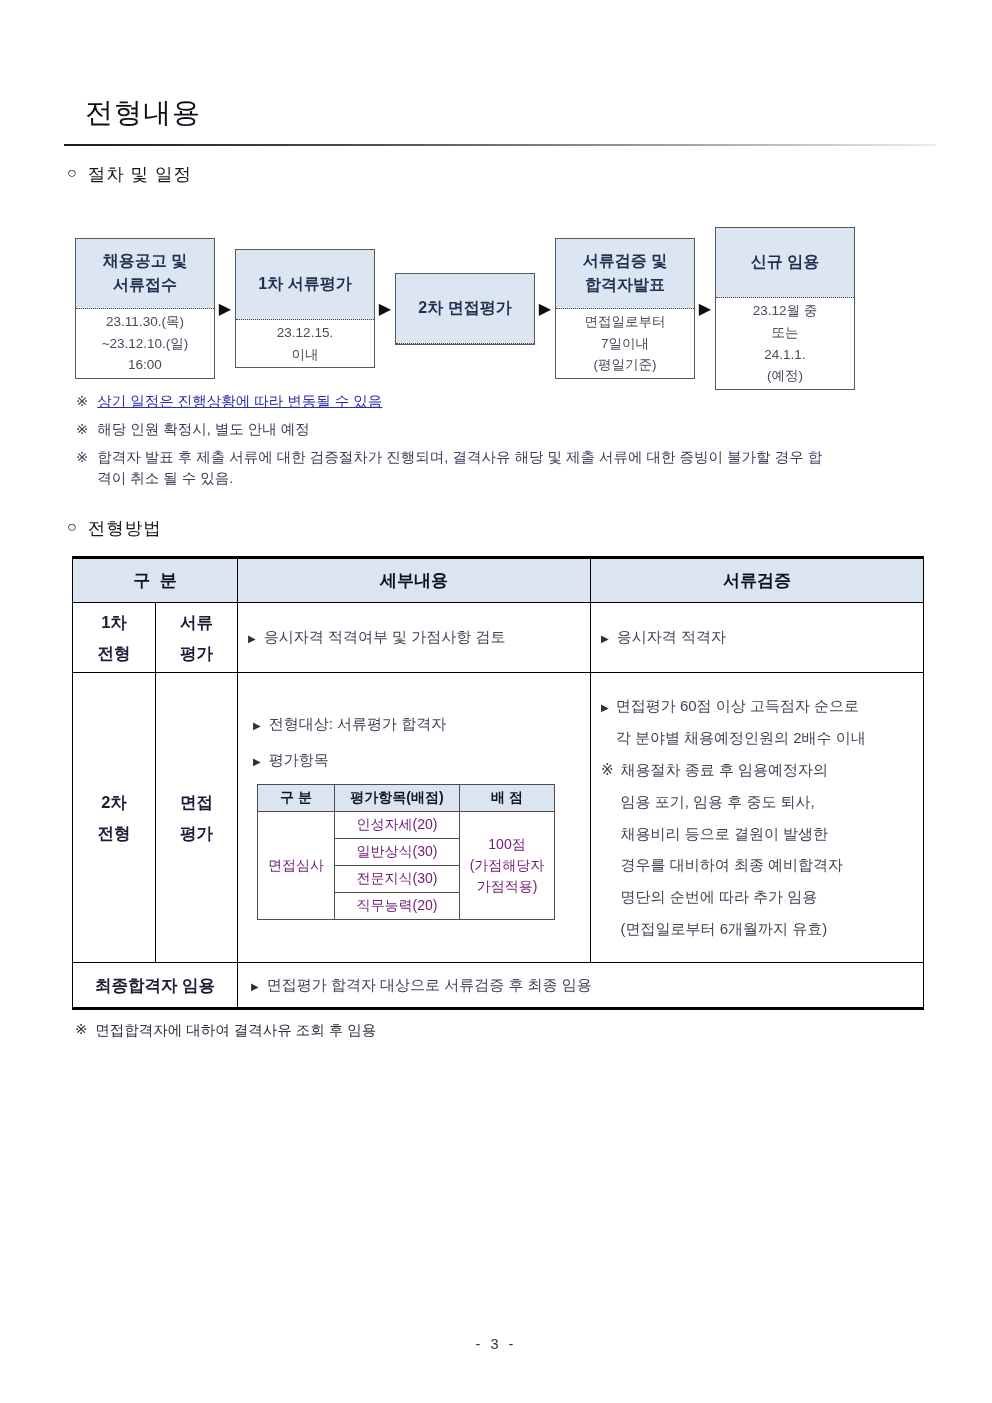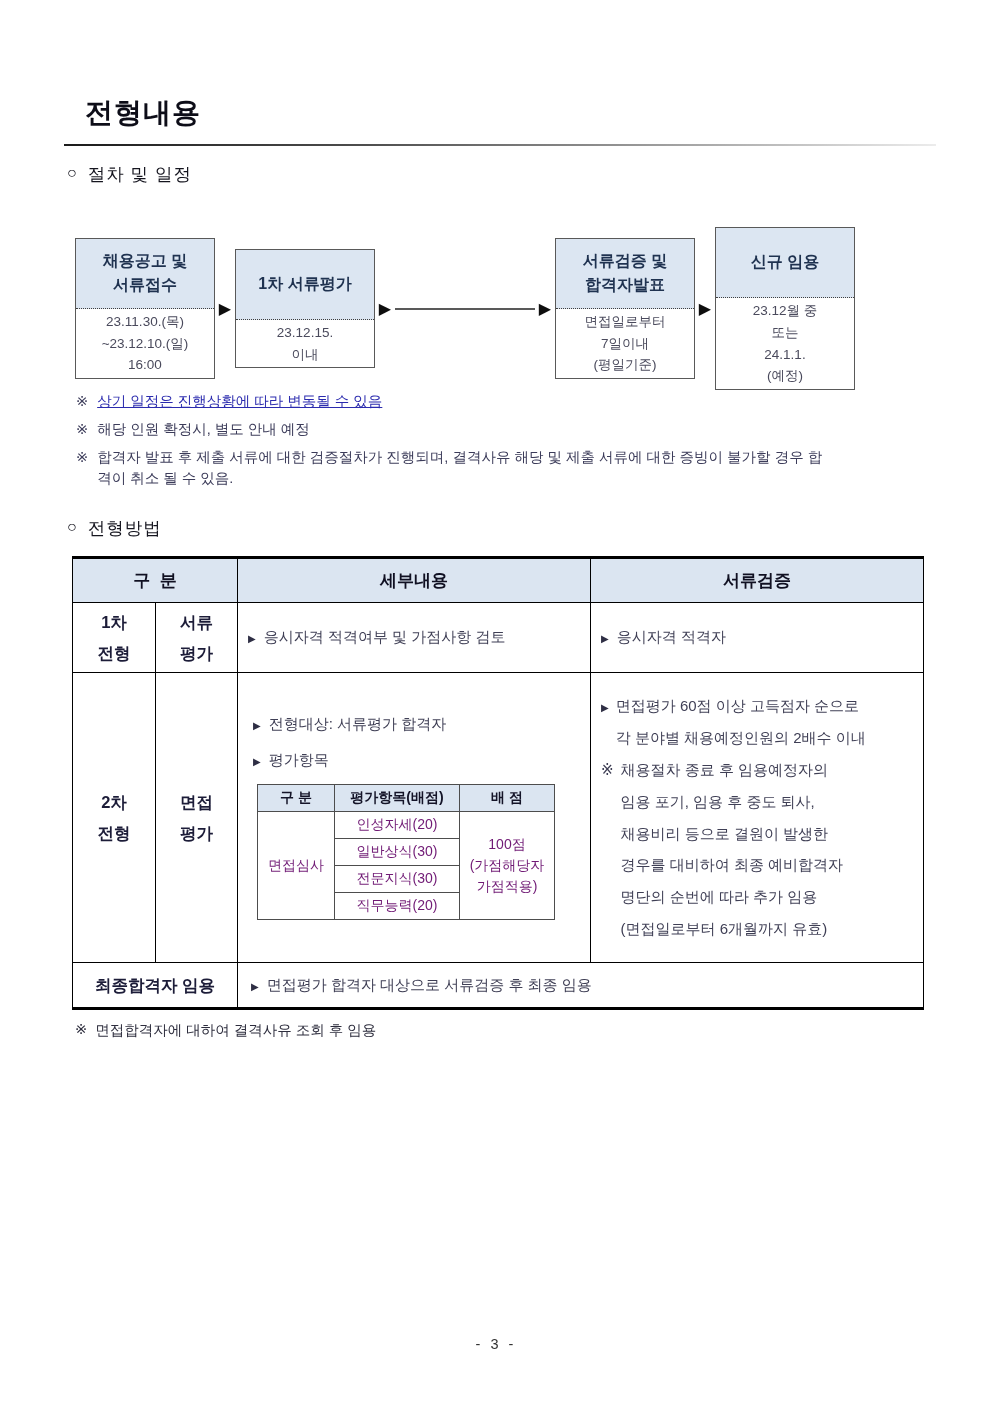--- a/index.html
+++ b/index.html
@@ -3,21 +3,21 @@
 <meta charset="utf-8">
 <style>
   * { margin:0; padding:0; box-sizing:border-box; }
   html,body { background:#ffffff; }
   .page {
     position:relative; width:992px; height:1403px; background:#ffffff;
     font-family:"Liberation Sans","DejaVu Sans",sans-serif; overflow:hidden;
   }
   .doc-title {
     position:absolute; left:85px; top:94px;
-    font-size:28px; font-weight:bold; color:#0d0d18; letter-spacing:1px;
+    font-size:28px; font-weight:normal; color:#0d0d18; letter-spacing:1px;
   }
   .title-rule {
     position:absolute; left:64px; top:144px; width:872px; height:2px;
     background:linear-gradient(to right,#1b1b1b 0%,#4f4f4f 35%,#b9b9b9 80%,#ececec 100%);
   }
   .sec-heading {
     position:absolute; left:67px; font-size:17.5px; color:#15151f;
     display:flex; align-items:center; gap:10px; letter-spacing:1px;
   }
   .sec-heading .marker { font-size:16px; position:relative; top:-1px; }
@@ -129,20 +129,21 @@
 16:00</div>
     </div>
     <span class="flow-arrow">▶</span>
     <div class="flow-box">
       <div class="flow-box-header">1차 서류평가</div>
       <div class="flow-box-body">23.12.15.
 이내</div>
     </div>
     <span class="flow-arrow">▶</span>
     <div class="flow-box">
+      <div class="flow-box-header">2차 면접평가</div>
     </div>
     <span class="flow-arrow">▶</span>
     <div class="flow-box">
       <div class="flow-box-header">서류검증 및
 합격자발표</div>
       <div class="flow-box-body">면접일로부터
 7일이내
 (평일기준)</div>
     </div>
     <span class="flow-arrow">▶</span>

